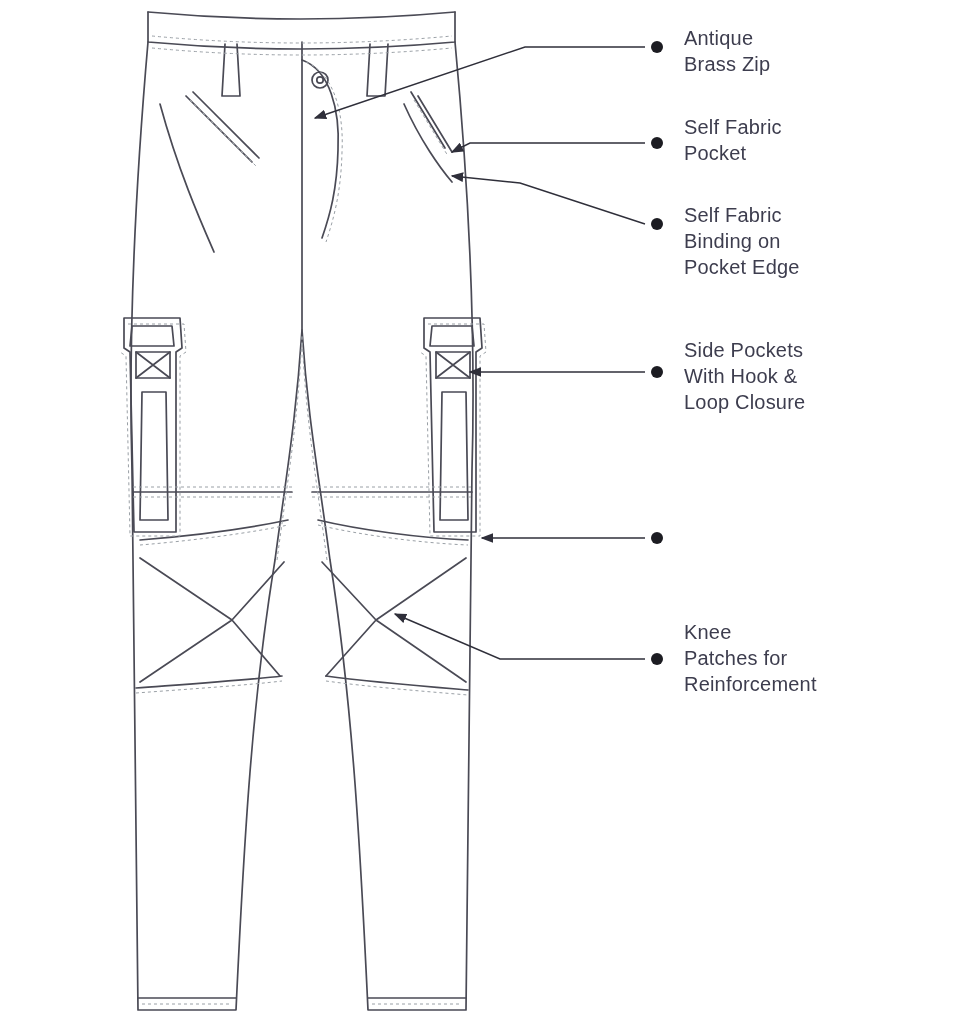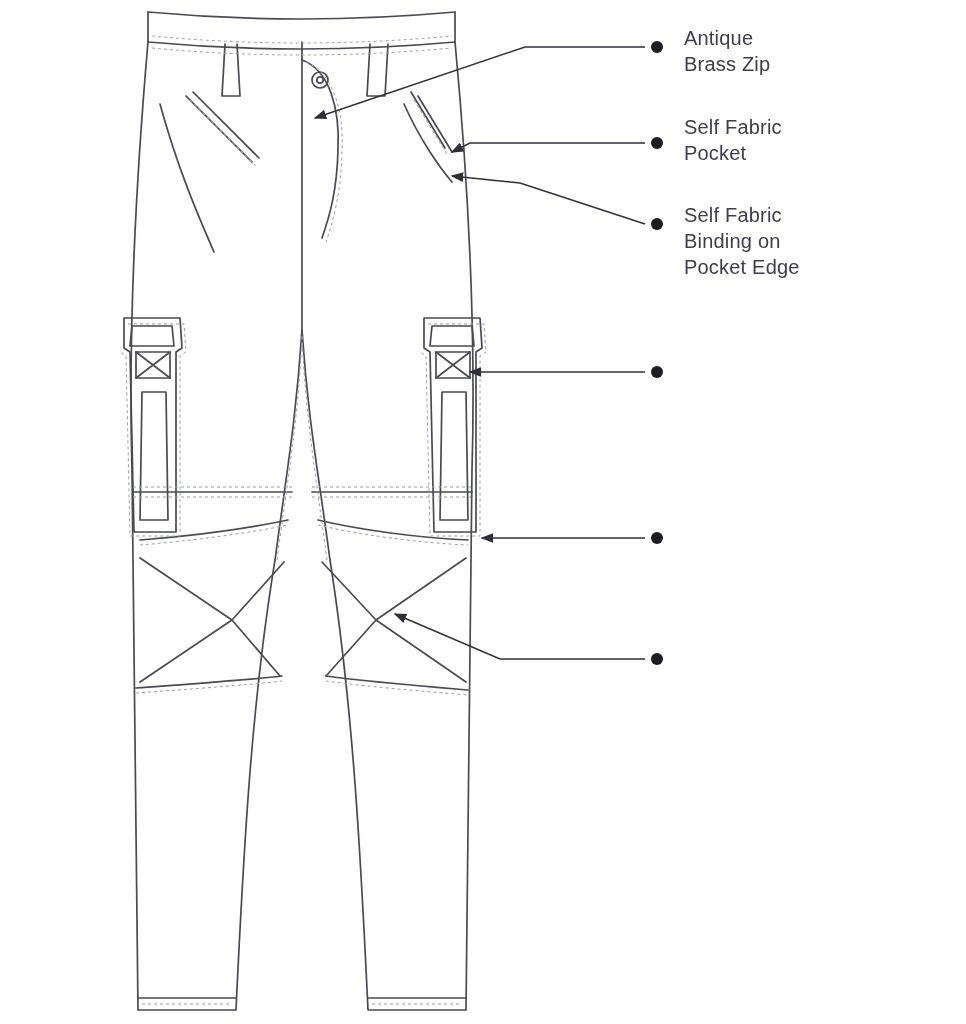--- a/index.html
+++ b/index.html
@@ -151,16 +151,22 @@
   <div class="callout-label" style="left:684px; top:25px;">Antique
 Brass Zip</div>
 
   <div class="callout-label" style="left:684px; top:114px;">Self Fabric
 Pocket</div>
 
   <div class="callout-label" style="left:684px; top:202px;">Self Fabric
 Binding on
 Pocket Edge</div>
 
+  <div class="callout-label" style="left:684px; top:337px;">Side Pockets
+With Hook &amp;
+Loop Closure</div>
 
 
+  <div class="callout-label" style="left:684px; top:619px;">Knee
+Patches for
+Reinforcement</div>
 
 </div>
 
 </body></html>

